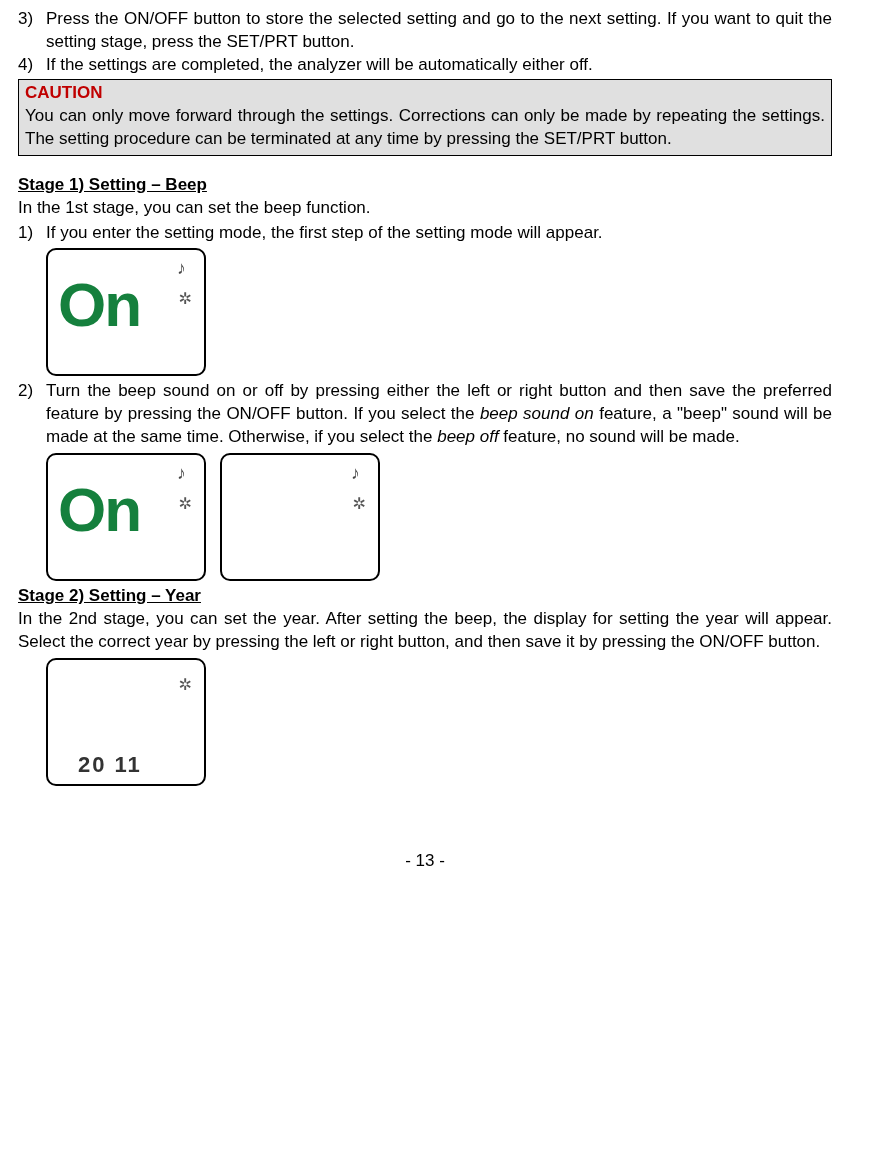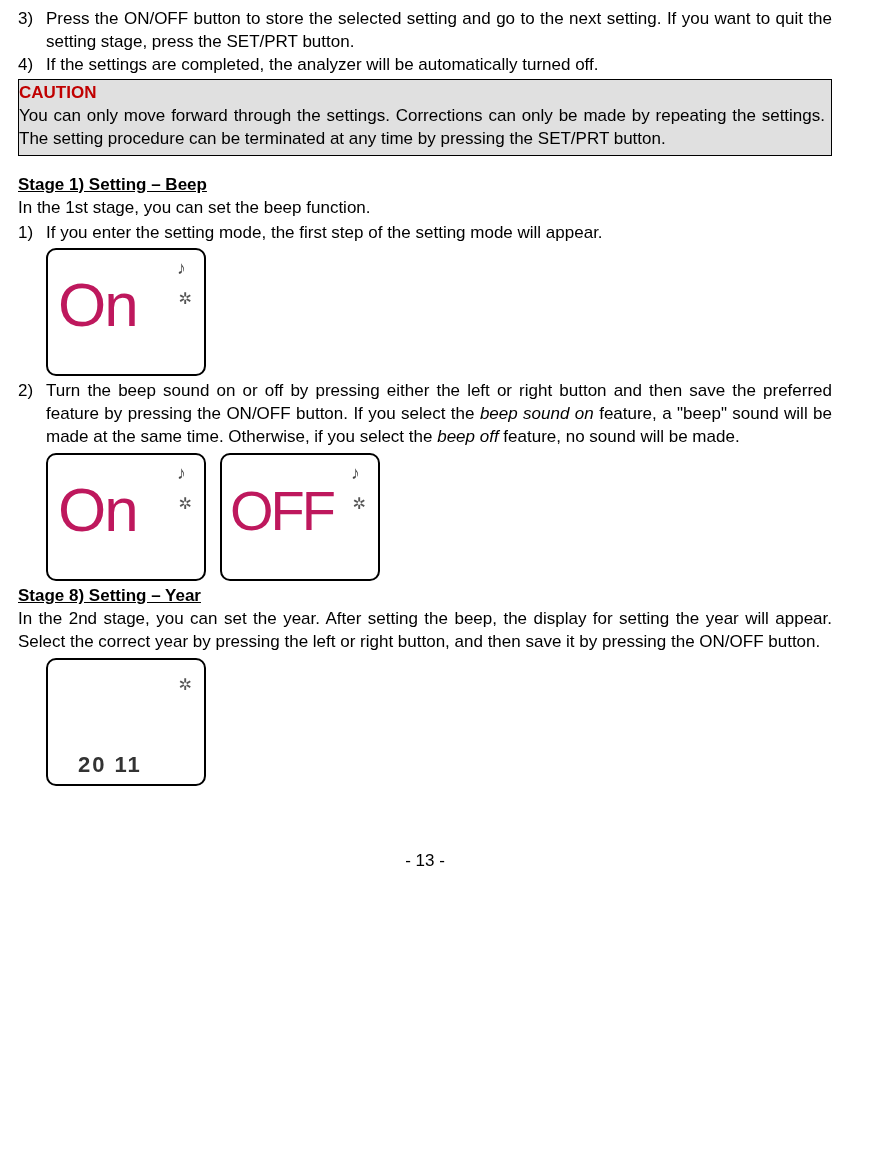--- a/index.html
+++ b/index.html
@@ -20,21 +20,21 @@
     }
     .num-item .num {
       flex: 0 0 28px;
     }
     .num-item .txt {
       flex: 1;
     }
     .caution-box {
       border: 1px solid #000;
       background: #e0e0e0;
-      padding: 2px 6px 4px 0;
+      padding: 2px 6px 4px 6px;
       margin: 2px 0 18px 0;
       text-align: justify;
     }
     .caution-title {
       color: #c00000;
       font-weight: bold;
     }
     .stage-h {
       font-weight: bold;
       text-decoration: underline;
@@ -72,24 +72,24 @@
       top: 38px;
       right: 12px;
       font-size: 16px;
       color: #555;
     }
     .lcd .big {
       position: absolute;
       left: 10px;
       top: 24px;
       font-family: "Arial Black", Arial, sans-serif;
-      font-weight: 400;
+      font-weight: 700;
       font-size: 62px;
       letter-spacing: -2px;
-      color: #be185d;
+      color: #15803d;
       line-height: 1;
       transform: scaleX(1.0);
     }
     .lcd .big.off {
       font-size: 56px;
       letter-spacing: -3px;
       left: 8px;
       top: 28px;
     }
     .lcd .small {
@@ -112,21 +112,21 @@
 </head>
 <body>
 
 <div class="num-item">
   <div class="num">3)</div>
   <div class="txt">Press the ON/OFF button to store the selected setting and go to the next setting. If you want to quit the setting stage, press the SET/PRT button.</div>
 </div>
 
 <div class="num-item">
   <div class="num">4)</div>
-  <div class="txt">If the settings are completed, the analyzer will be automatically turned off.</div>
+  <div class="txt">If the settings are completed, the analyzer will be automatically either off.</div>
 </div>
 
 <div class="caution-box">
   <div class="caution-title">CAUTION</div>
   <div>You can only move forward through the settings. Corrections can only be made by repeating the settings. The setting procedure can be terminated at any time by pressing the SET/PRT button.</div>
 </div>
 
 <div class="stage-h">Stage 1) Setting – Beep</div>
 <div class="para">In the 1st stage, you can set the beep function.</div>
 
@@ -152,25 +152,24 @@
 
 <div class="lcd-row">
   <div class="lcd">
     <span class="note-icon">♪</span>
     <span class="gear-icon">✲</span>
     <span class="big">On</span>
   </div>
   <div class="lcd">
     <span class="note-icon">♪</span>
     <span class="gear-icon">✲</span>
-    <span class="big off">OFF</span>
   </div>
 </div>
 
-<div class="stage-h">Stage 8) Setting – Year</div>
+<div class="stage-h">Stage 2) Setting – Year</div>
 <div class="para">In the 2nd stage, you can set the year. After setting the beep, the display for setting the year will appear. Select the correct year by pressing the left or right button, and then save it by pressing the ON/OFF button.</div>
 
 <div class="lcd-row">
   <div class="lcd" style="position:relative; overflow:visible;">
     <span class="gear-icon" style="top:14px;">✲</span>
     <span class="small">20 11</span>
   </div>
 </div>
 
 <div class="footer">- 13 -</div>

